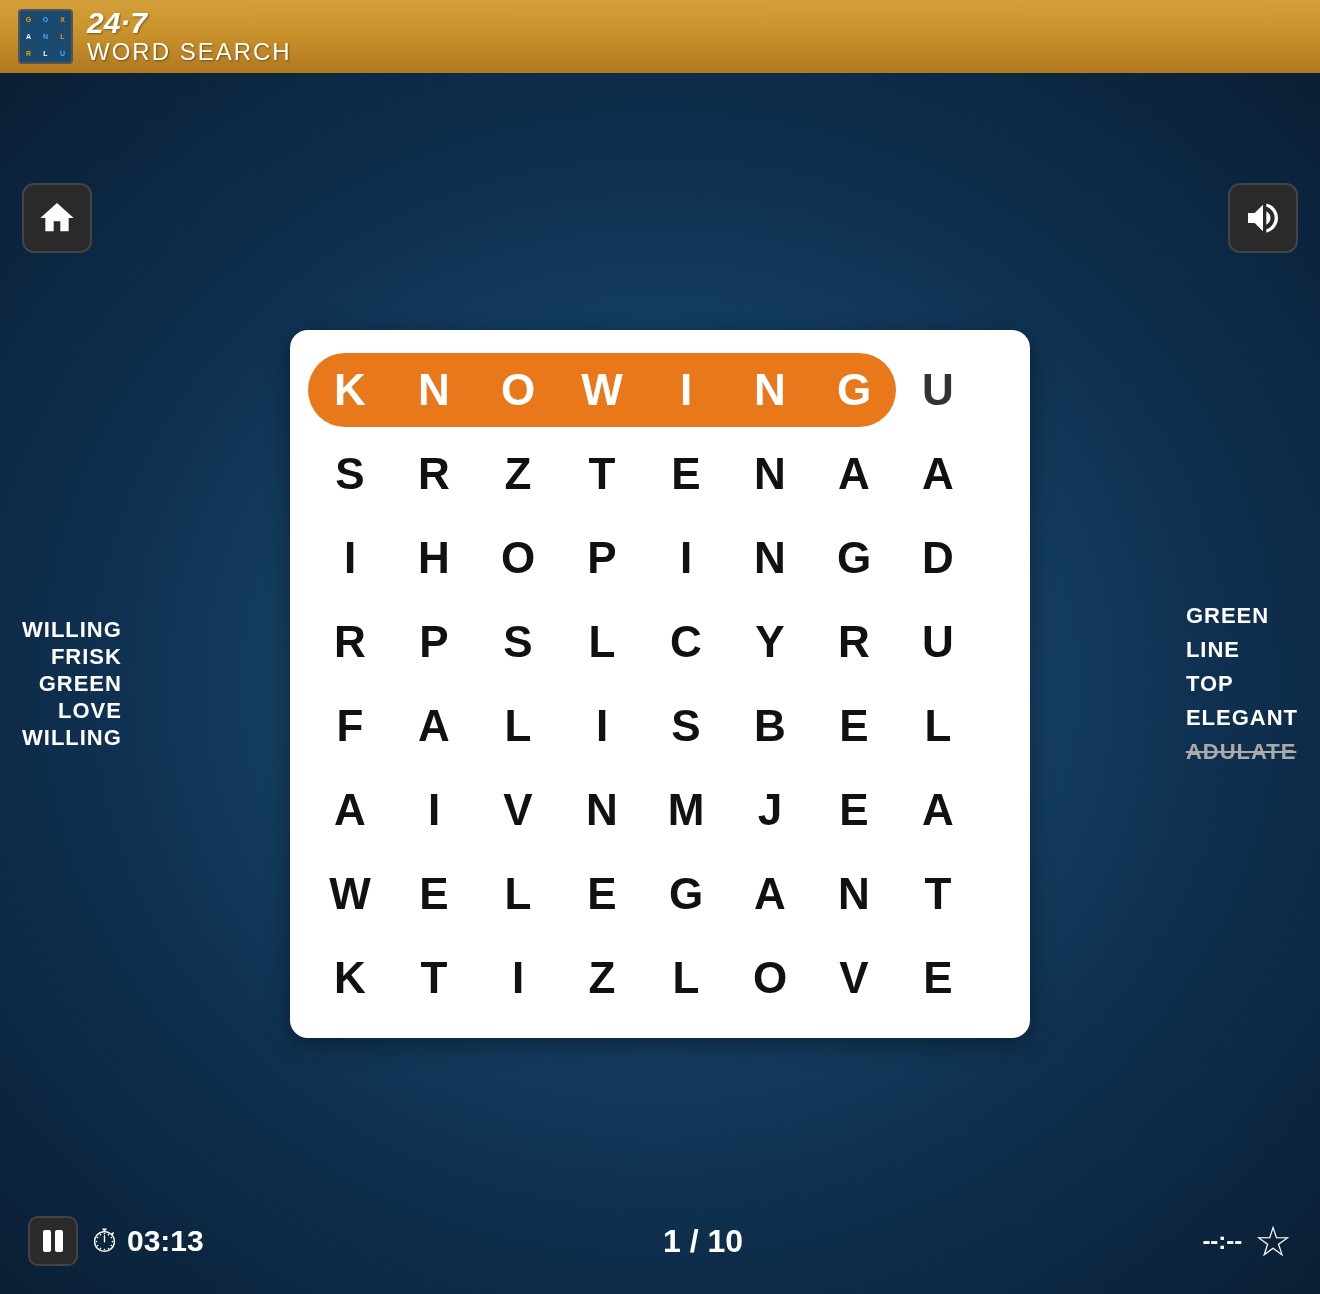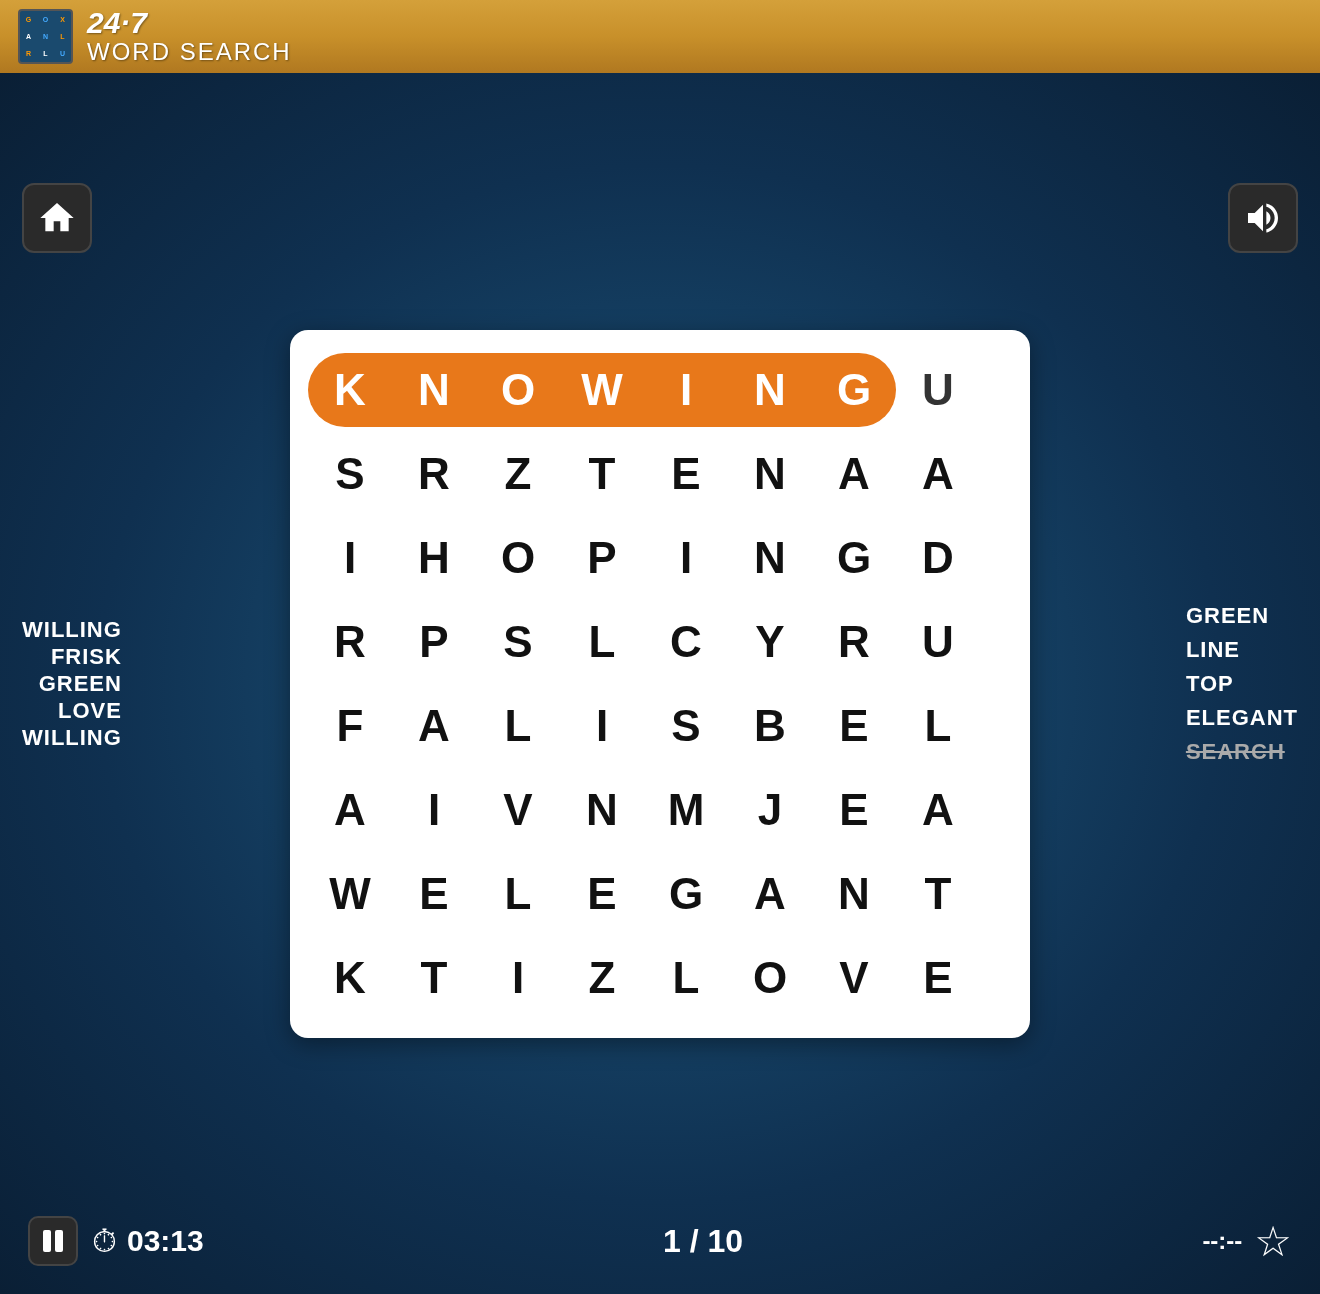--- a/index.html
+++ b/index.html
@@ -297,21 +297,21 @@
       <div class="word-item">GREEN</div>
       <div class="word-item">LOVE</div>
       <div class="word-item">WILLING</div>
     </div>
 
   <div id="right-words">
   <div class="word-item">GREEN</div>
       <div class="word-item">LINE</div>
       <div class="word-item">TOP</div>
       <div class="word-item">ELEGANT</div>
-      <div class="word-item found">SEARCH</div>
+      <div class="word-item found">ADULATE</div>
     </div>
 
   <div id="grid-container">
 
   <div class="grid-row" style="position: relative;">
         <div style="position: absolute; left: 0px; top: 5px; height: 74px; width: 588px; background: rgb(232, 120, 26); border-radius: 50px; z-index: 0;"></div>
         <div class="grid-cell highlighted" style="position: relative; z-index: 1;">K</div>
         <div class="grid-cell highlighted" style="position: relative; z-index: 1;">N</div>
         <div class="grid-cell highlighted" style="position: relative; z-index: 1;">O</div>
         <div class="grid-cell highlighted" style="position: relative; z-index: 1;">W</div>

